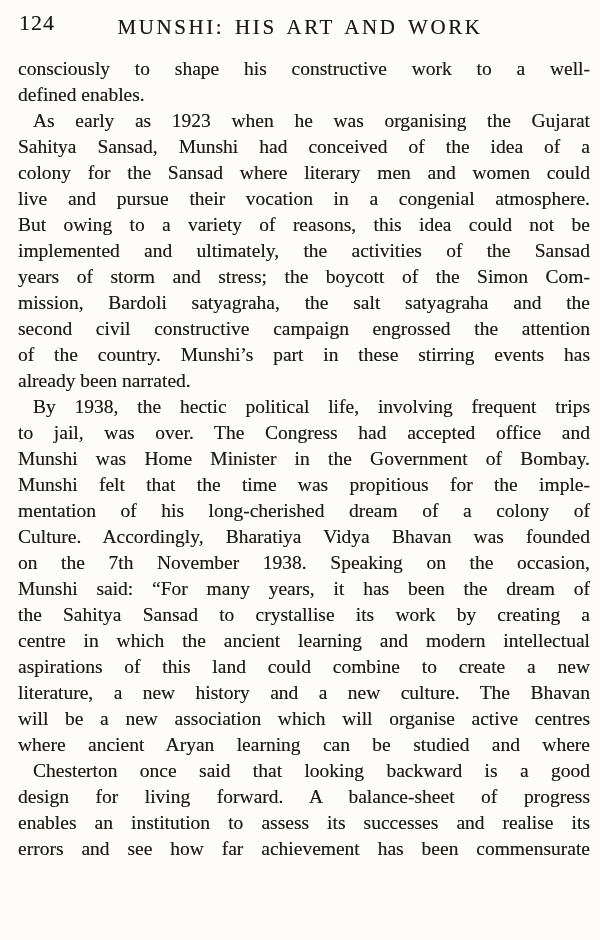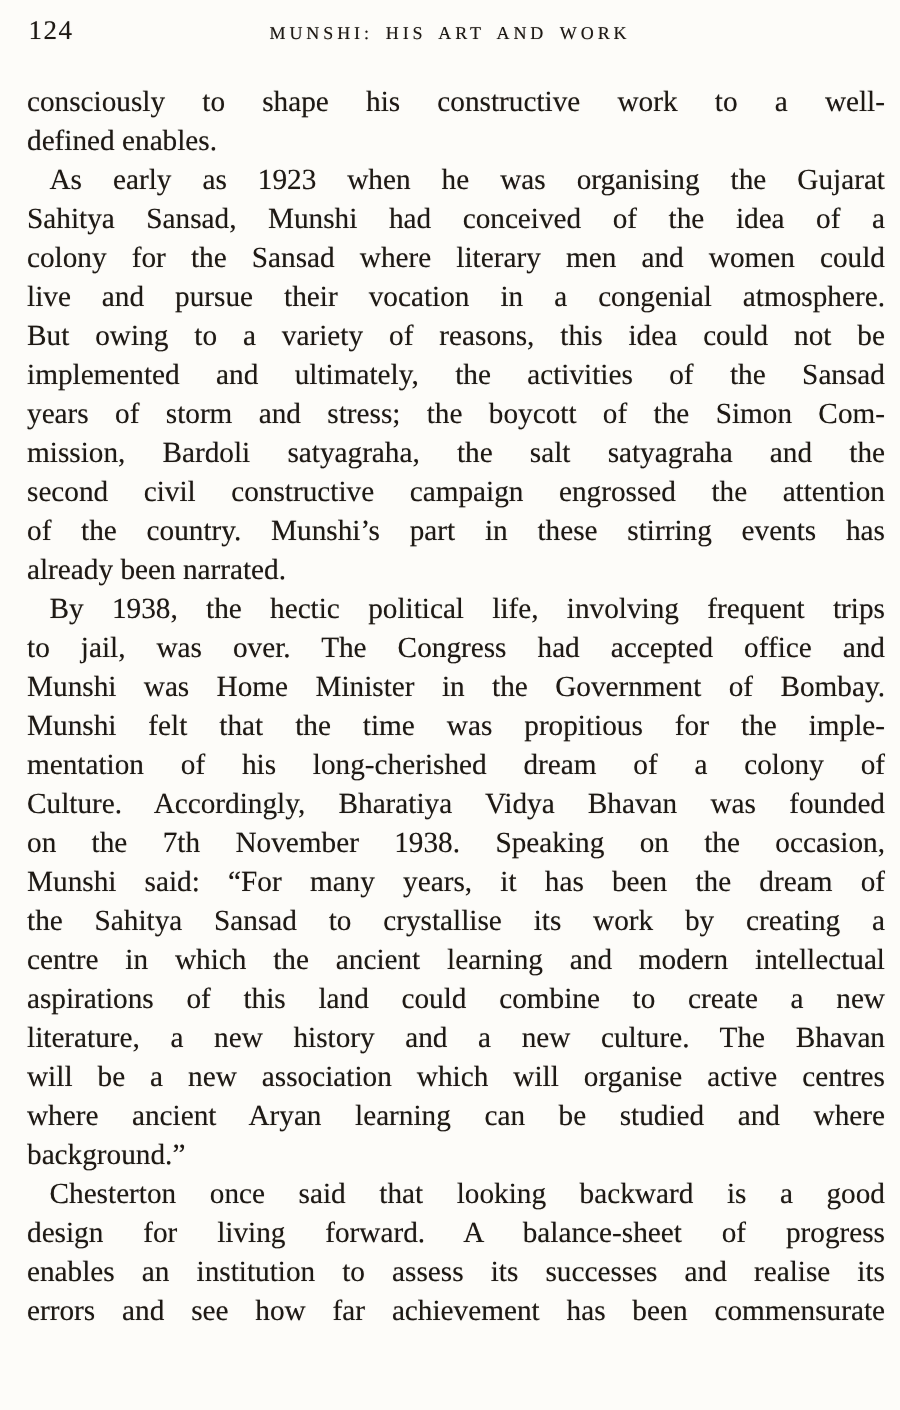--- a/index.html
+++ b/index.html
@@ -23,30 +23,30 @@
     overflow: hidden;
   }
   .header {
     position: relative;
     height: 56px;
   }
   .pagenum {
     position: absolute;
     left: 19px;
     top: 10px;
-    font-size: 18px;
+    font-size: 22px;
     letter-spacing: 1px;
   }
   .running-title {
     position: absolute;
     left: 0;
     right: 0;
     top: 15px;
     text-align: center;
-    font-size: 12px;
+    font-size: 21px;
     letter-spacing: 2.6px;
     word-spacing: 3px;
     white-space: nowrap;
   }
   .bodytext {
     padding: 0 10px 0 18px; 
   }
   .paragraph {
     margin: 0;
     padding: 0;
@@ -100,21 +100,20 @@
         <div class="line">mentation of his long-cherished dream of a colony of</div>
         <div class="line">Culture. Accordingly, Bharatiya Vidya Bhavan was founded</div>
         <div class="line">on the 7th November 1938. Speaking on the occasion,</div>
         <div class="line">Munshi said: “For many years, it has been the dream of</div>
         <div class="line">the Sahitya Sansad to crystallise its work by creating a</div>
         <div class="line">centre in which the ancient learning and modern intellectual</div>
         <div class="line">aspirations of this land could combine to create a new</div>
         <div class="line">literature, a new history and a new culture. The Bhavan</div>
         <div class="line">will be a new association which will organise active centres</div>
         <div class="line">where ancient Aryan learning can be studied and where</div>
-        <div class="line endline">background.”</div>
       </div>
       <div class="paragraph">
         <div class="line findent">Chesterton once said that looking backward is a good</div>
         <div class="line">design for living forward. A balance-sheet of progress</div>
         <div class="line">enables an institution to assess its successes and realise its</div>
         <div class="line">errors and see how far achievement has been commensurate</div>
       </div>
     </div>
 </div>
 

